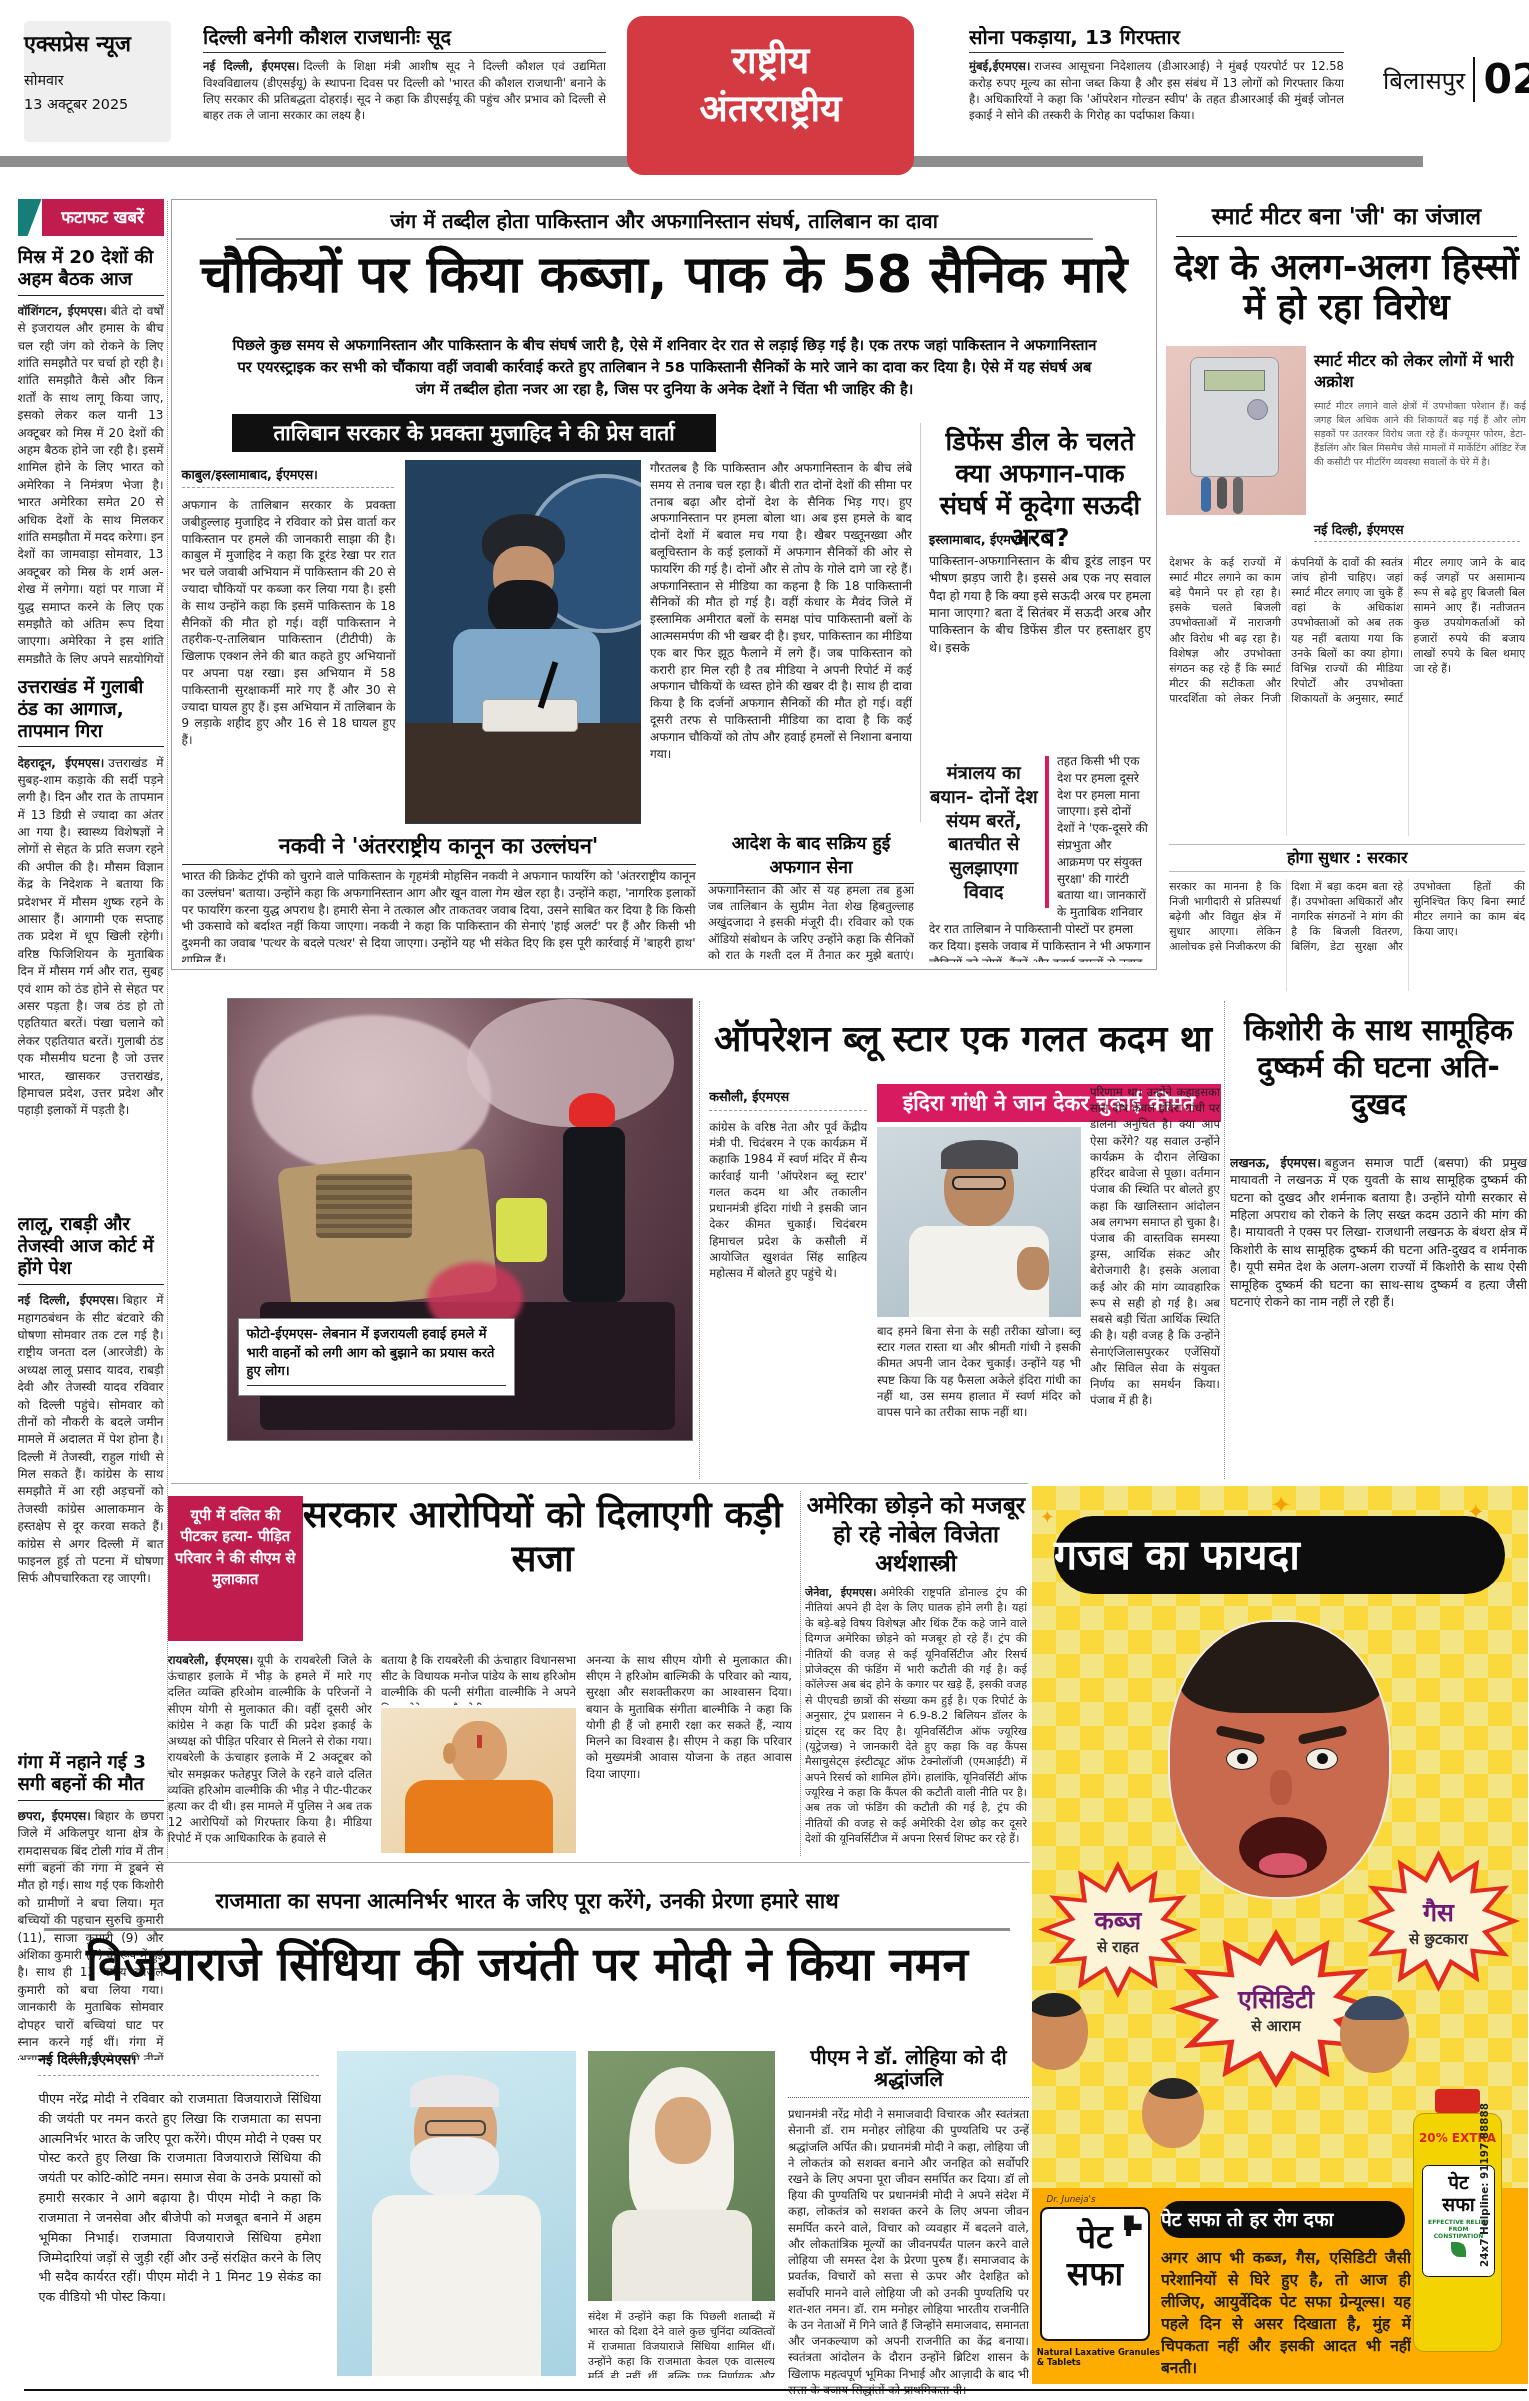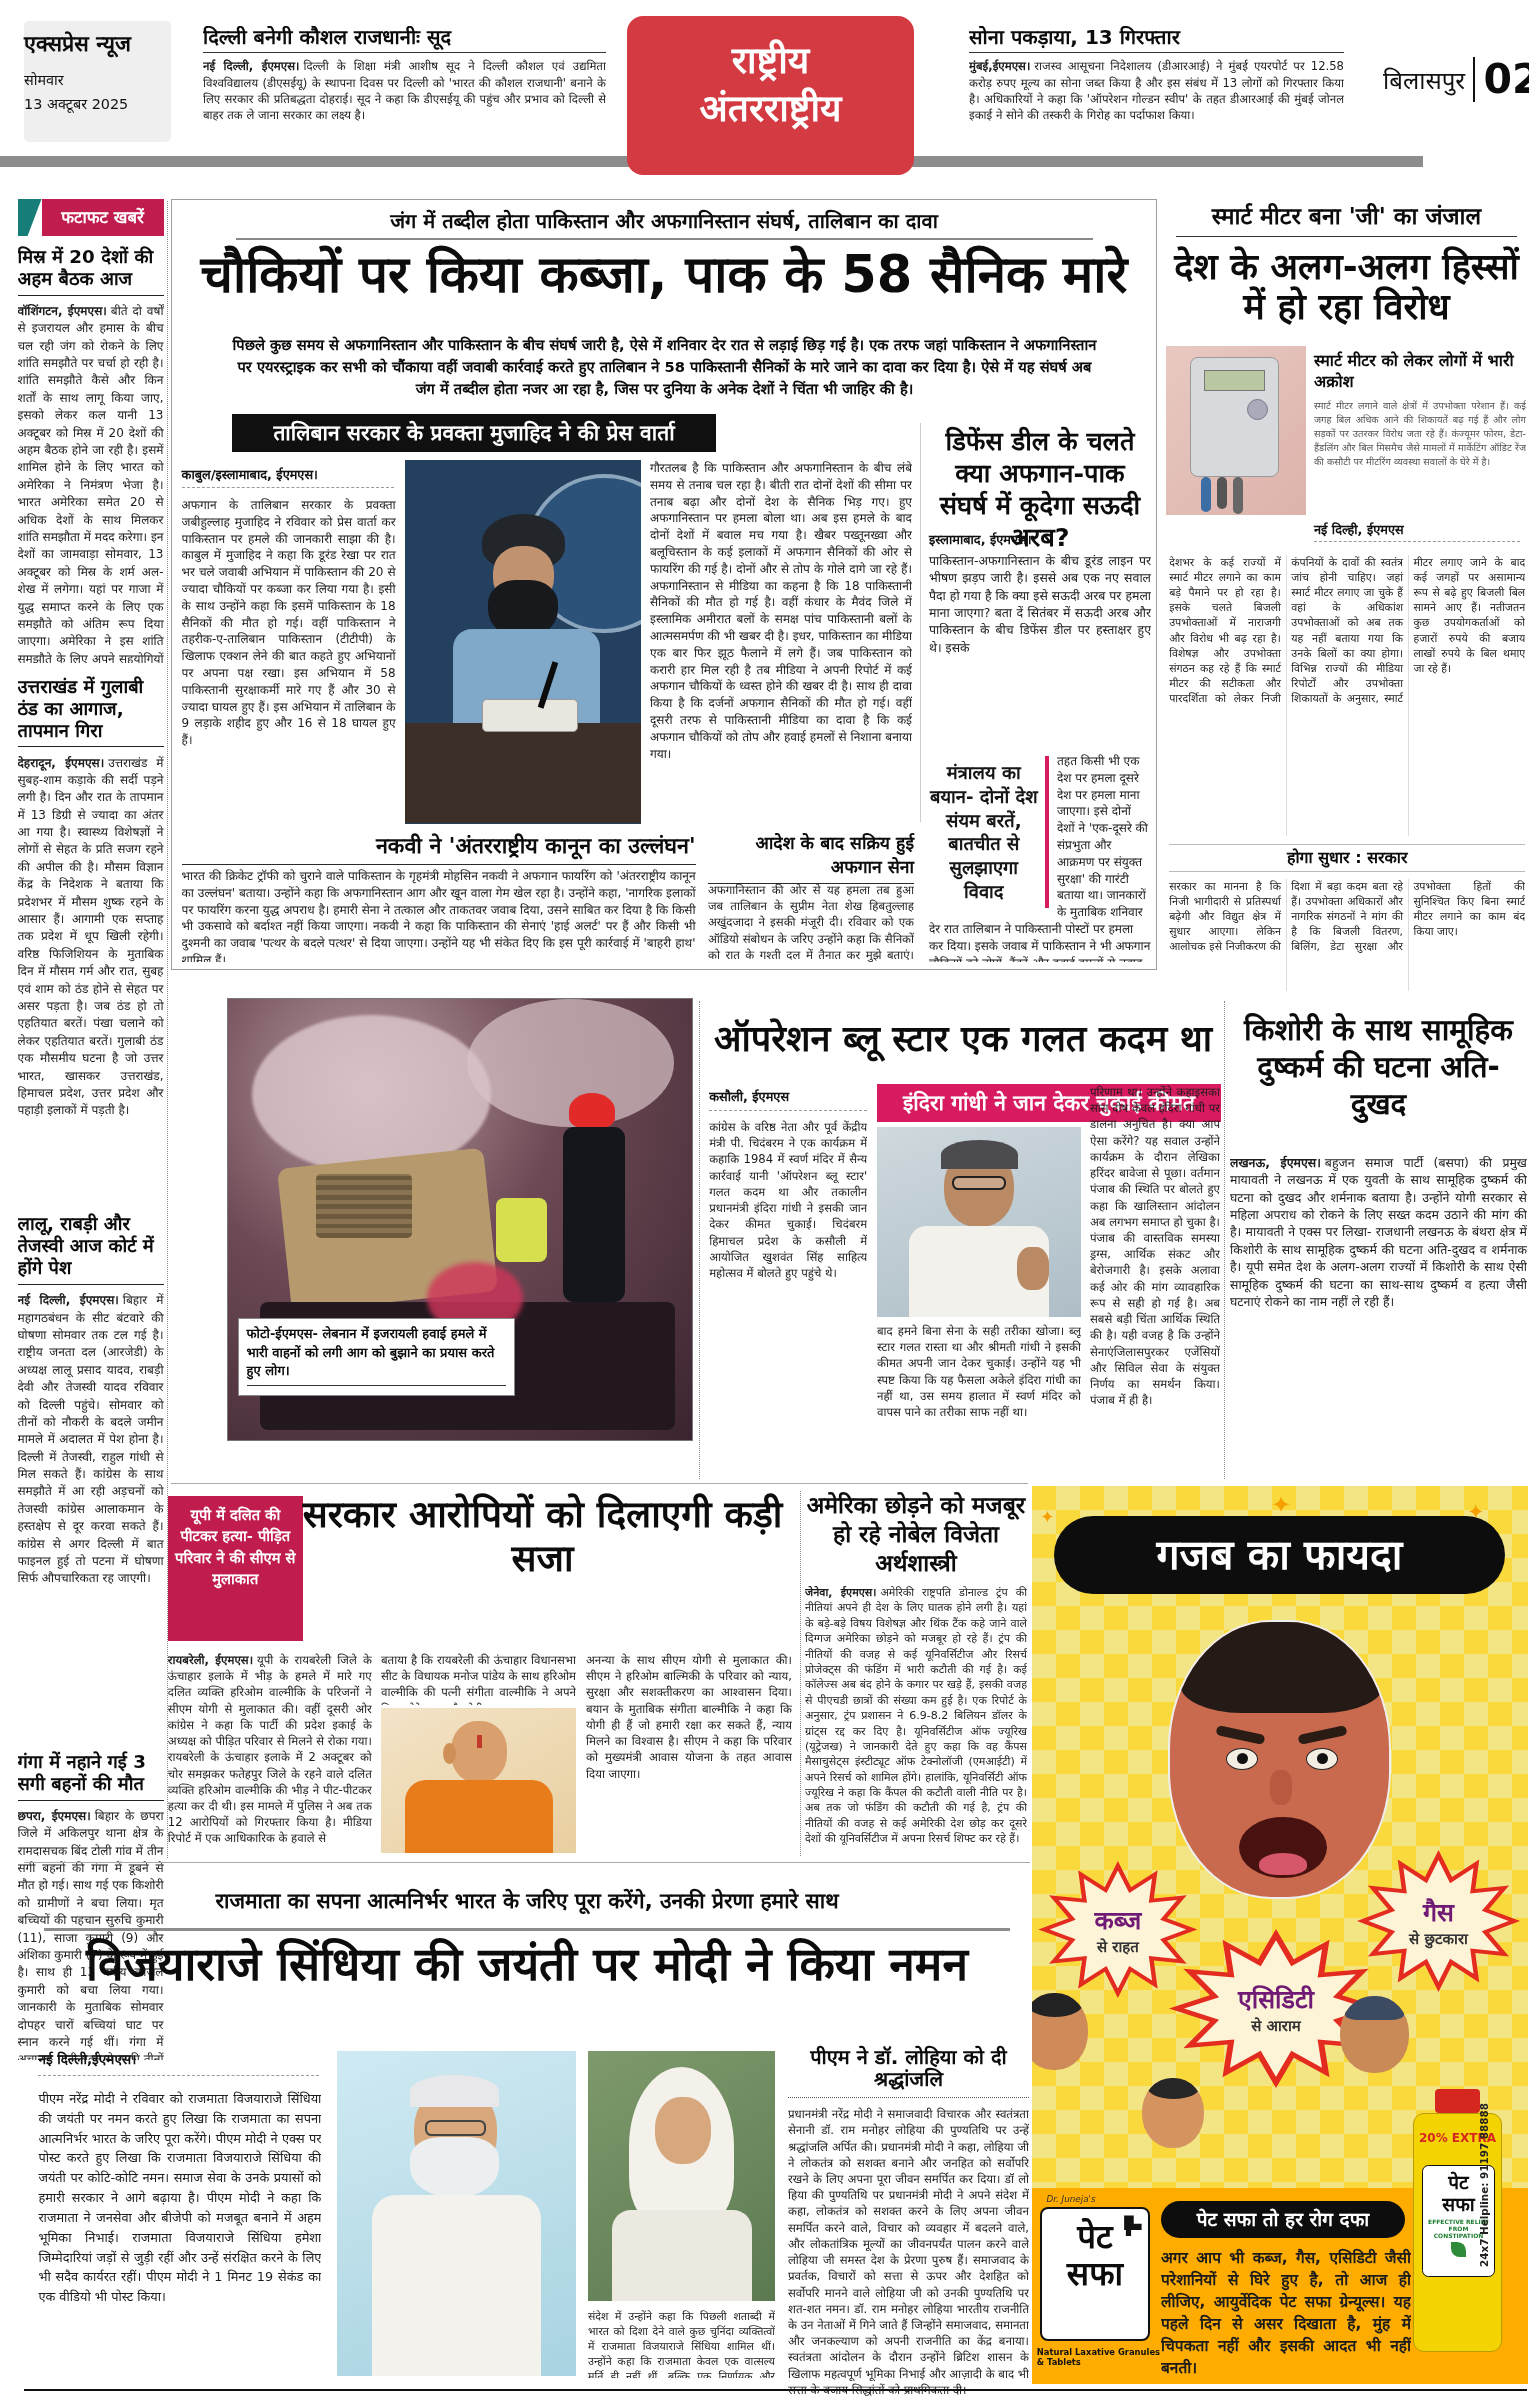--- a/index.html
+++ b/index.html
@@ -14,24 +14,24 @@
   .rule{background:#8d8d8d}
   .center{text-align:center}
   .white{color:#fff}
   .cols3{column-count:3;column-gap:10.4px;column-rule:0.8px solid #ddd}
   .photo{position:absolute;overflow:hidden}
   .vdot{position:absolute;border-left:0.8px dotted #8a8a8a;width:0}
   .burst-o{position:absolute;clip-path:polygon(100% 50%,80.9% 58.3%,93.3% 75%,72.6% 72.6%,75% 93.3%,58.3% 80.9%,50% 100%,41.7% 80.9%,25% 93.3%,27.4% 72.6%,6.7% 75%,19.1% 58.3%,0% 50%,19.1% 41.7%,6.7% 25%,27.4% 27.4%,25% 6.7%,41.7% 19.1%,50% 0%,58.3% 19.1%,75% 6.7%,72.6% 27.4%,93.3% 25%,80.9% 41.7%);background:#e42b20}
   .burst-i{position:absolute;left:7%;top:7%;width:86%;height:86%;clip-path:inherit;background:#fdf3d7;display:flex;flex-direction:column;align-items:center;justify-content:center}
   .burst-big{font-weight:bold;font-size:25px;color:#701a75}
   .burst-small{font-weight:bold;font-size:15px;color:#333}
-  .pill{background:#0d0d0d;border-radius:48px;color:#fff;font-weight:bold;text-align:center}
+  .pill{background:#0d0d0d;border-radius:48px;color:#fff;font-weight:bold;text-align:left}
   .sb-story h3{font-size:18.3px;font-weight:bold;line-height:1.2;color:#0c0c0c;padding-bottom:4.8px;border-bottom:1.6px solid #222;margin-bottom:7.2px}
   .sb-body{font-size:12px;line-height:1.45;text-align:justify;color:#1c1c1c;overflow:hidden;margin-bottom:12.8px}
-  .subhead-line{font-weight:bold;text-align:right;border-bottom:1.6px solid #2a2a2a;padding-bottom:4.8px;color:#0c0c0c}
+  .subhead-line{font-weight:bold;text-align:center;border-bottom:1.6px solid #2a2a2a;padding-bottom:4.8px;color:#0c0c0c}
 </style>
 </head>
 <body>
 
 <div class="page">
 
   <div class="abs" style="left:24px;top:21px;width:147px;height:121px;background:#efefef;border-radius:4.8px;text-align:left;padding-top:11px">
     <div class="hl" style="font-size:21.5px">एक्सप्रेस न्यूज</div>
     <div style="font-size:14.4px;margin-top:14.4px">सोमवार</div>
     <div style="font-size:14.4px;margin-top:4.8px">13 अक्टूबर 2025</div>

